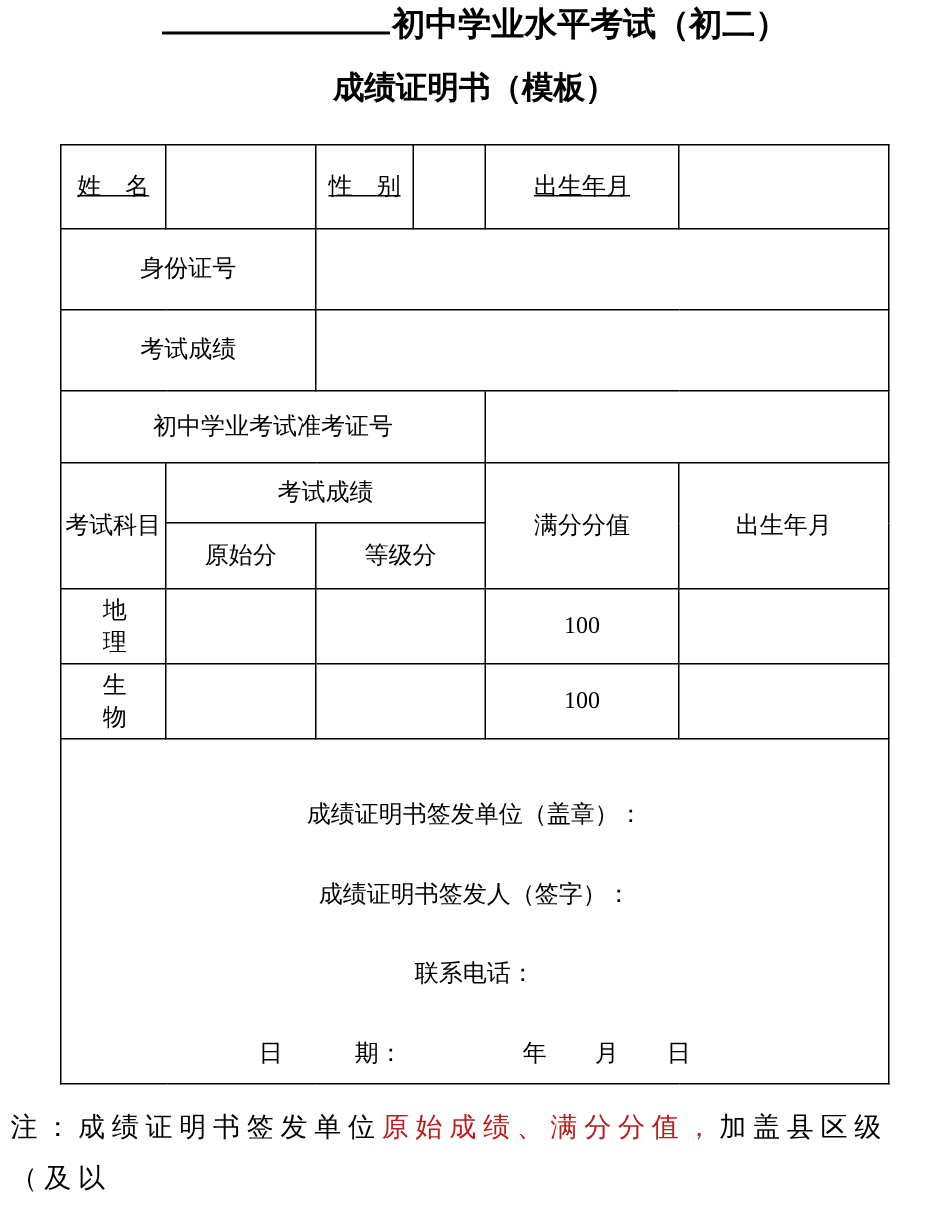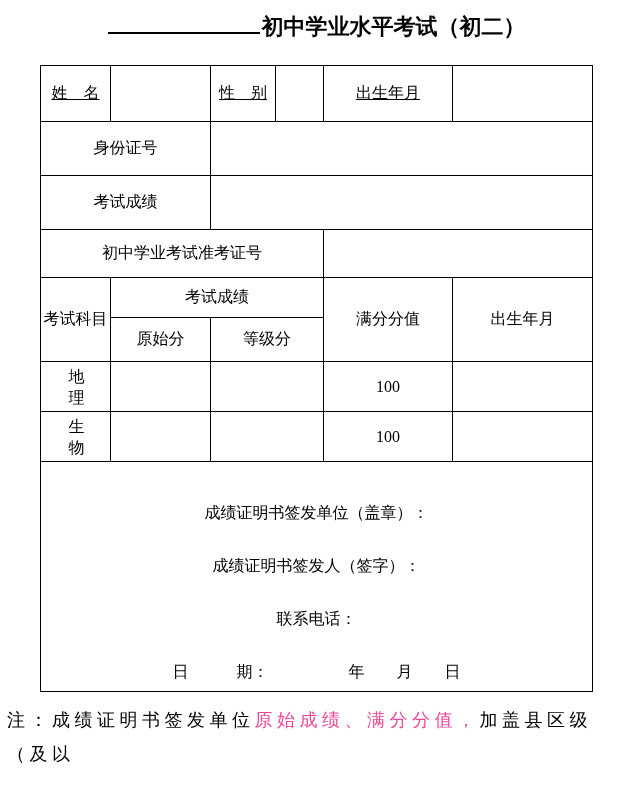--- a/index.html
+++ b/index.html
@@ -10,21 +10,20 @@
   }
   body {
     width: 633px;
     height: 811px;
     overflow: hidden;
     font-family: "Liberation Serif", "DejaVu Serif", serif;
   }
   
   .titles {
     text-align: center;
-    padding-top: 11px;
     font-family: "Liberation Sans", "DejaVu Sans", sans-serif;
     font-weight: 700;
   }
   .title-line1 {
     font-size: 22px;
     line-height: 32px;
     white-space: nowrap;
   }
   .blank-underline {
     display: inline-block;
@@ -91,20 +90,21 @@
     line-height: 34px;
     letter-spacing: 4.5px;
     font-family: "Liberation Serif", "DejaVu Serif", serif;
   }
 </style>
 </head>
 <body>
 
 <div class="titles">
   <div class="title-line1"><span class="blank-underline"></span><span>初中学业水平考试（初二）</span></div>
+  <div class="title-line2">成绩证明书（模板）</div>
 </div>
 
 <table class="cert">
   <colgroup>
     <col style="width:70px">
     <col style="width:100px">
     <col style="width:65px">
     <col style="width:48px">
     <col style="width:129px">
     <col style="width:140px">
@@ -159,15 +159,15 @@
       <div class="line">成绩证明书签发单位（盖章）：</div>
       <div class="line sign-person-line">成绩证明书签发人（签字）：</div>
       <div class="line phone-line">联系电话：</div>
       <div class="line date-line">日　　　期：　　　　　年　　月　　日</div>
     </td>
   </tr>
 </tbody>
   </table>
 
 <div class="note">
-  <div><span>注：成绩证明书签发单位</span><span style="color: #ec4899;">原始成绩、满分分值，</span><span>加盖县区级（及以</span></div>
+  <div><span>注：成绩证明书签发单位</span><span style="color: #b91c1c;">原始成绩、满分分值，</span><span>加盖县区级（及以</span></div>
 
 </div>
 
 </body></html>

